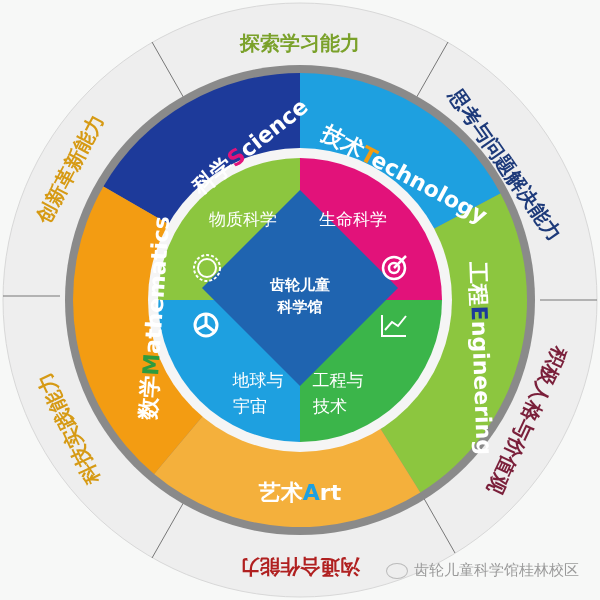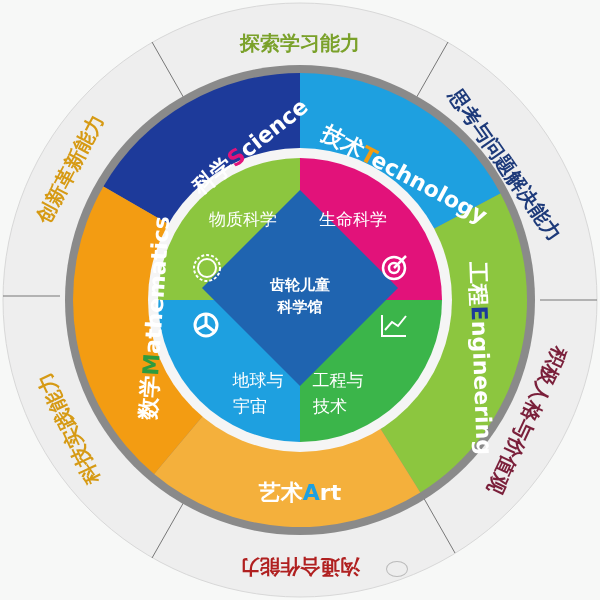--- a/index.html
+++ b/index.html
@@ -87,13 +87,14 @@
     <text transform="translate(448,95) rotate(55)" fill="#1d3a7a">思考与问题解决能力</text>
     <text transform="translate(555,345) rotate(115)" fill="#7a1f3a">积极人格与价值观</text>
     <text transform="translate(360,560) rotate(180)" fill="#b02020">沟通合作能力</text>
     <text transform="translate(100,480) rotate(-115)" fill="#d69a14">科技实践能力</text>
     <text transform="translate(48,225) rotate(-62)" fill="#d69a14">创新革新能力</text>
   </g>
 </svg>
 
 <div class="watermark">
   <span class="wm-icon"></span>
+  <span>齿轮儿童科学馆桂林校区</span>
 </div>
 
 </body></html>

